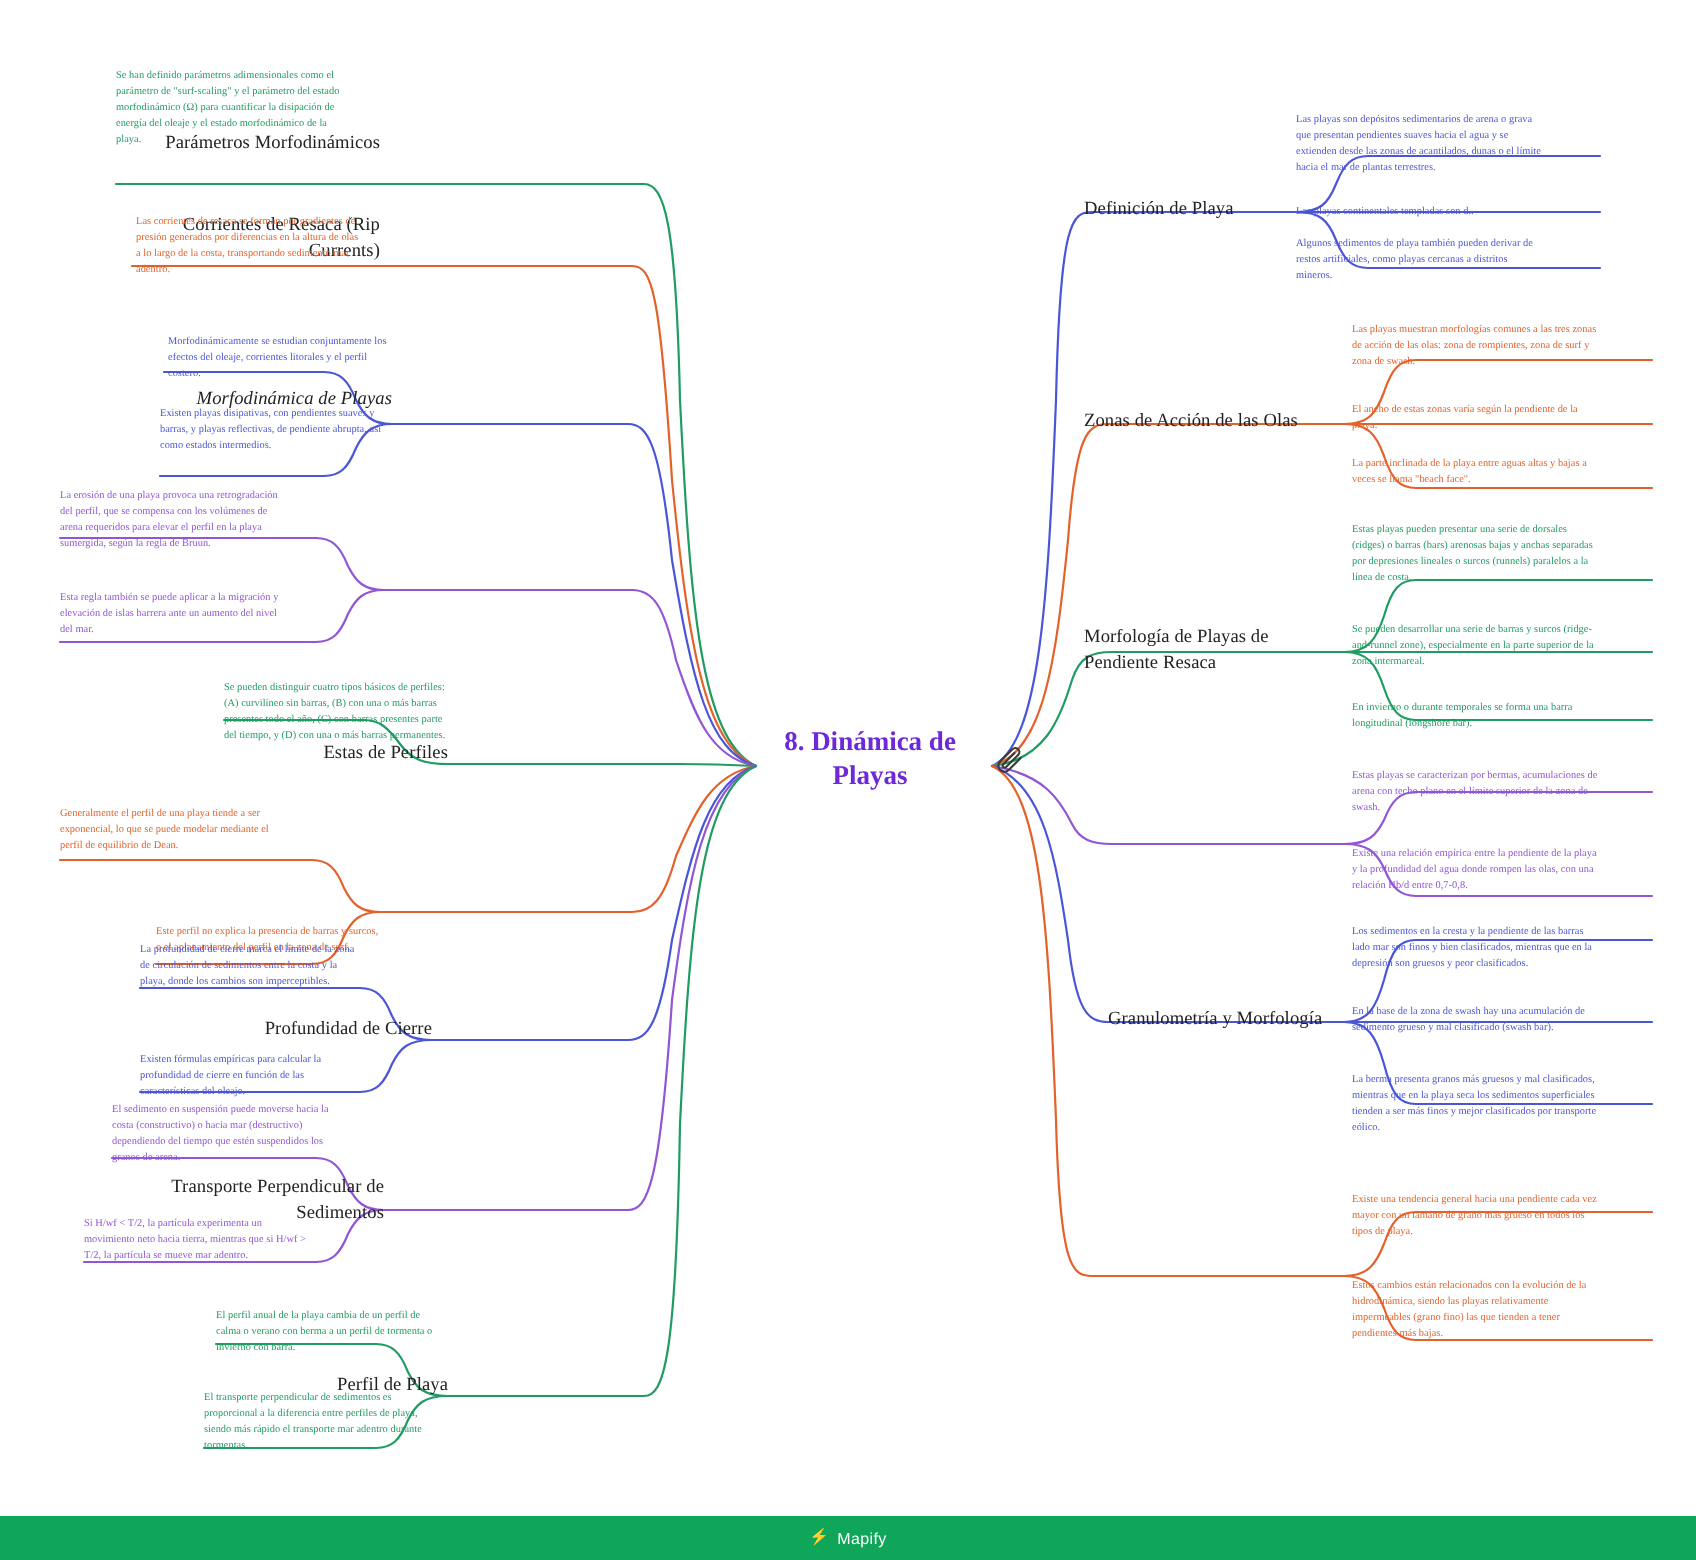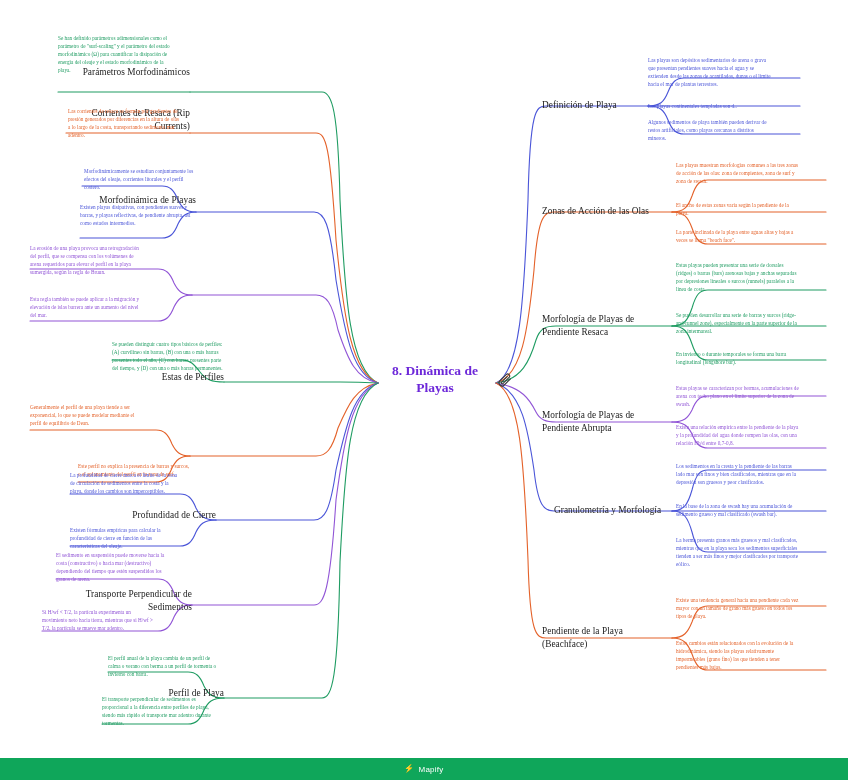--- a/index.html
+++ b/index.html
@@ -199,21 +199,21 @@
       <path d="M20 10.5 11 19.5a4.5 4.5 0 0 1-6.4-6.4l9.2-9.2a3 3 0 0 1 4.3 4.3l-9.2 9.2a1.5 1.5 0 0 1-2.1-2.1l8.5-8.5"></path>
     </svg>
   </div>
 
   <div class="branch-label left" style="left:60px; top:66px; width:130px;">
     <span>Parámetros Morfodinámicos</span></div>
 
   <div class="branch-label left" style="left:60px; top:107px; width:130px;">
     <span>Corrientes de Resaca (Rip Currents)</span></div>
 
-  <div class="branch-label left" style="left:66px; top:194px; width:130px;">
+  <div class="branch-label left" style="left:66px; top:194px; width:130px;font-style:italic;">
     <span>Morfodinámica de Playas</span></div>
 
 
   <div class="branch-label left" style="left:94px; top:371px; width:130px;">
     <span>Estas de Perfiles</span></div>
 
 
   <div class="branch-label left" style="left:86px; top:509px; width:130px;">
     <span>Profundidad de Cierre</span></div>
 
@@ -264,28 +264,24 @@
 
   <div class="branch-label right" style="left:542px; top:99px; width:108px;">
     <span>Definición de Playa</span></div>
 
   <div class="branch-label right" style="left:542px; top:205px; width:130px;">
     <span>Zonas de Acción de las Olas</span></div>
 
   <div class="branch-label right" style="left:542px; top:313px; width:128px;">
     <span>Morfología de Playas de Pendiente Resaca</span></div>
 
-  <div class="branch-label right" style="left:542px; top:409px; width:128px;">
-    <span>Morfología de Playas de Pendiente Abrupta</span></div>
 
   <div class="branch-label right" style="left:542px; top:504px; width:130px;padding-left:12px;">
     <span>Granulometría y Morfología</span></div>
 
-  <div class="branch-label right" style="left:542px; top:625px; width:124px;">
-    <span>Pendiente de la Playa (Beachface)</span></div>
 
   <div class="leaf right c-blue" style="left:648px; top:57px; width:124px;">
     <span>Las playas son depósitos sedimentarios de arena o grava que presentan pendientes suaves hacia el agua y se extienden desde las zonas de acantilados, dunas o el límite hacia el mar de plantas terrestres.</span></div>
   <div class="leaf right c-blue" style="left:648px; top:103px; width:124px;">
     <span>Las playas continentales templadas son d..</span></div>
   <div class="leaf right c-blue" style="left:648px; top:119px; width:124px;">
     <span>Algunos sedimentos de playa también pueden derivar de restos artificiales, como playas cercanas a distritos mineros.</span></div>
 
   <div class="leaf right c-orange" style="left:676px; top:162px; width:124px;">
     <span>Las playas muestran morfologías comunes a las tres zonas de acción de las olas: zona de rompientes, zona de surf y zona de swash.</span></div>

